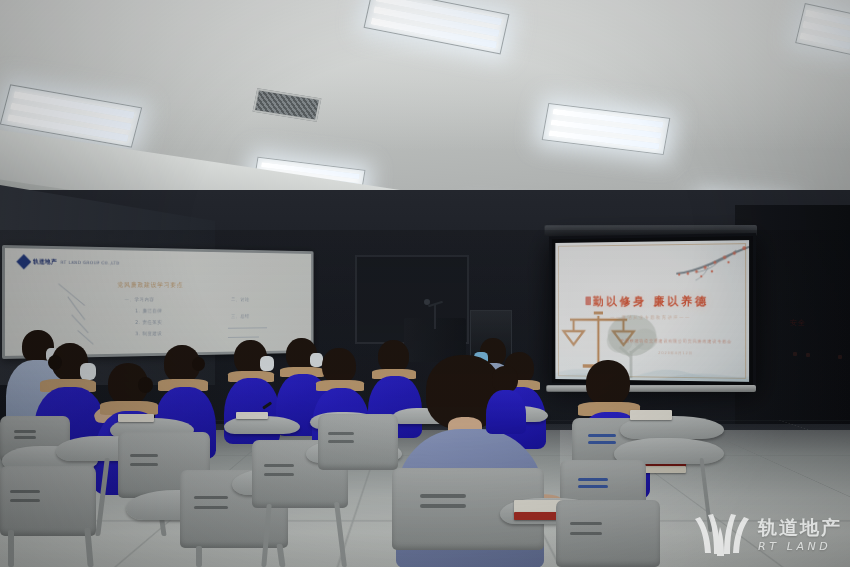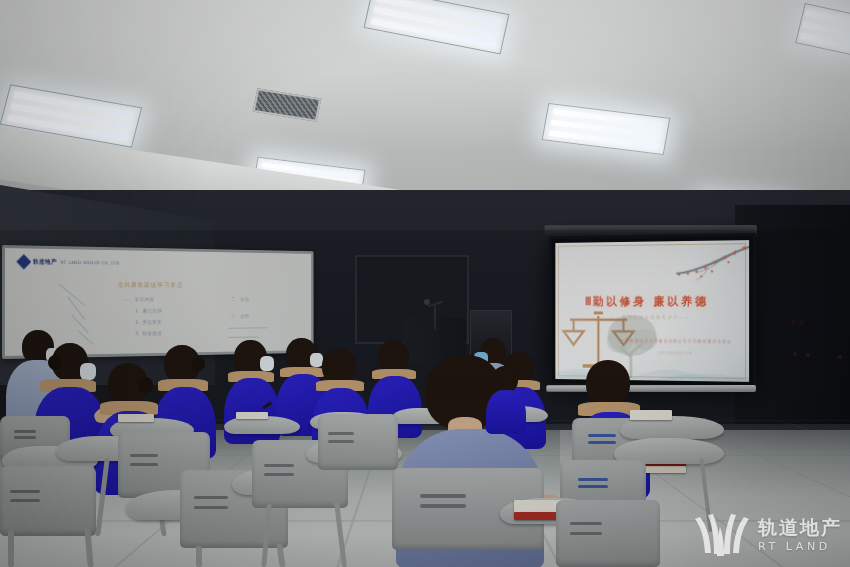--- a/index.html
+++ b/index.html
@@ -191,21 +191,21 @@
   .pen{position:absolute;background:#16181c;border-radius:1px;}
 
   
   .watermark{position:absolute;right:8px;bottom:10px;display:flex;align-items:center;
     gap:9px;opacity:.78;}
   .wm-mark{width:58px;height:44px;}
   .wm-txt{display:flex;flex-direction:column;line-height:1;}
   .wm-cn{font-size:19px;color:#f2f4f3;letter-spacing:2px;font-weight:bold;
     text-shadow:0 1px 2px rgba(0,0,0,.25);}
   .wm-en{font-size:11px;color:#eef0ef;letter-spacing:3.6px;margin-top:4px;
-    text-shadow:0 1px 2px rgba(0,0,0,.25);}
+    text-shadow:0 1px 2px rgba(0,0,0,.25);font-style:italic;}
 
   
   .vignette{position:absolute;inset:0;pointer-events:none;
     background:radial-gradient(ellipse at 52% 42%,rgba(0,0,0,0) 40%,rgba(0,0,0,.30) 100%);}
   .dimroom{position:absolute;left:0;top:230px;width:850px;height:337px;
     pointer-events:none;background:linear-gradient(to bottom,rgba(8,9,12,.22),rgba(8,9,12,.06));}
 </style>
 </head>
 <body>
 

